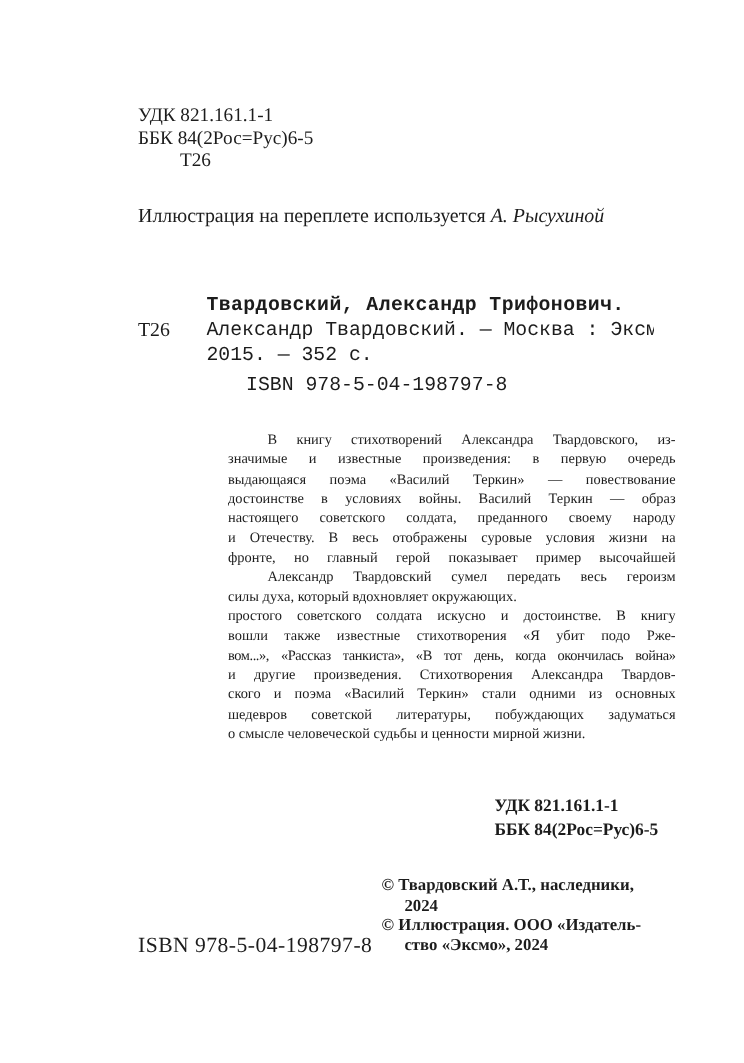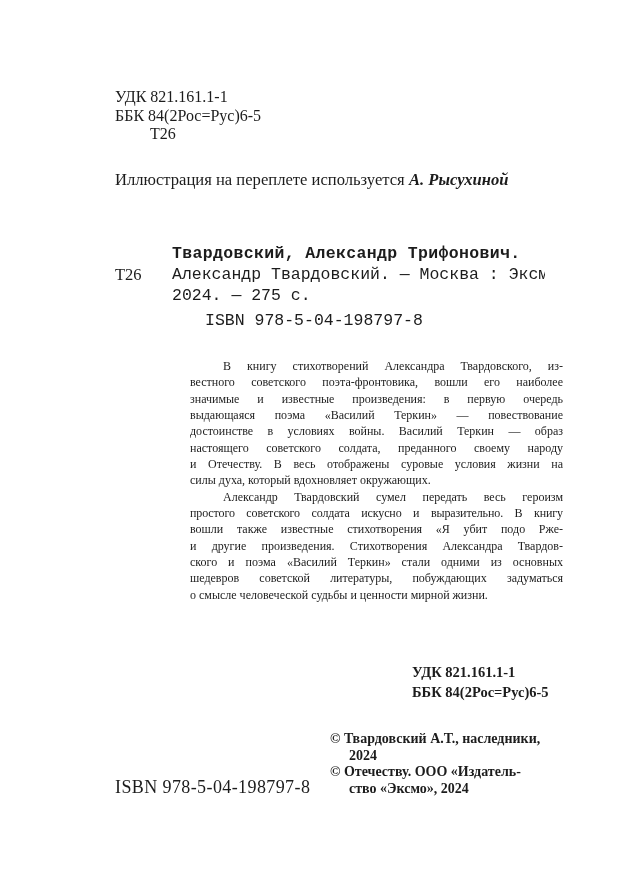--- a/index.html
+++ b/index.html
@@ -13,33 +13,33 @@
   .line { white-space:nowrap; overflow:hidden; }
   .j { text-align:justify; text-align-last:justify; }
   .ind { padding-left:33px; }
   .tight  { letter-spacing:-0.35px; word-spacing:-2.4px; }
   .tight1 { letter-spacing:-0.12px; word-spacing:-0.9px; }
 
   .top-codes { left:115px; top:88px; font-size:16px; line-height:18.5px; }
   .top-codes .code-indent { padding-left:35px; }
 
   .illustration { left:115px; top:170px; font-size:16.6px; }
-  .illustration i { font-style:italic;font-weight:bold; }
+  .illustration i { font-style:italic; }
 
   .biblio { left:115px; top:243px; width:430px; font-size:16.5px; line-height:21px; }
   .biblio .hang-code { position:absolute; left:0; top:21px; }
   .biblio .bib-text { margin-left:57px; width:373px;font-family:Liberation Mono, monospace; }
   .biblio .author { font-weight:bold; letter-spacing:0.35px; }
   .biblio .isbn-small { margin-top:4px; }
 
   .annotation { left:190px; top:358px; width:373px; font-size:12px; line-height:16.35px; }
 
   .bottom-codes { left:412px; top:663px; font-size:14.5px; line-height:19.5px; font-weight:bold; }
 
-  .copyright { left:330px; top:731px; width:236px; font-size:14px; line-height:16.6px; font-weight:bold; }
+  .copyright { left:318px; top:731px; width:236px; font-size:14px; line-height:16.6px; font-weight:bold; }
   .copyright .hang { padding-left:19px; }
 
   .isbn-footer { left:115px; top:777px; font-size:18px; letter-spacing:0.4px; }
 </style>
 </head>
 <body>
 
 <div class="page">
 
   <div class="abs top-codes">
@@ -51,51 +51,52 @@
   <div class="abs illustration line">
     <span>Иллюстрация на переплете используется</span>
     <i>А. Рысухиной</i>
   </div>
 
   <div class="abs biblio">
     <div class="hang-code">Т26</div>
     <div class="bib-text">
       <div class="line author">Твардовский, Александр Трифонович.</div>
       <div class="line j">Александр Твардовский. — Москва : Эксмо,</div>
-      <div class="line">2024. — 275 с.</div>
+      <div class="line">2015. — 352 с.</div>
       <div class="line ind isbn-small">ISBN 978-5-04-198797-8</div>
     </div>
   </div>
 
   <div class="abs annotation">
     <div class="line j ind">В книгу стихотворений Александра Твардовского, из-</div>
-    <div class="line j">вестного советского поэта-фронтовика, вошли его наиболее</div>
     <div class="line j">значимые и известные произведения: в первую очередь</div>
     <div class="line j">выдающаяся поэма «Василий Теркин» — повествование</div>
     <div class="line j">достоинстве в условиях войны. Василий Теркин — образ</div>
     <div class="line j">настоящего советского солдата, преданного своему народу</div>
     <div class="line j">и Отечеству. В весь отображены суровые условия жизни на</div>
+    <div class="line j">фронте, но главный герой показывает пример высочайшей</div>
+    <div class="line j ind">Александр Твардовский сумел передать весь героизм</div>
+
     <div class="line">силы духа, который вдохновляет окружающих.</div>
-
-    <div class="line j ind">Александр Твардовский сумел передать весь героизм</div>
-    <div class="line j tight1">простого советского солдата искусно и выразительно. В книгу</div>
+    <div class="line j tight1">простого советского солдата искусно и достоинстве. В книгу</div>
     <div class="line j">вошли также известные стихотворения «Я убит подо Рже-</div>
+    <div class="line j tight">вом...», «Рассказ танкиста», «В тот день, когда окончилась война»</div>
     <div class="line j">и другие произведения. Стихотворения Александра Твардов-</div>
     <div class="line j">ского и поэма «Василий Теркин» стали одними из основных</div>
     <div class="line j">шедевров советской литературы, побуждающих задуматься</div>
     <div class="line">о смысле человеческой судьбы и ценности мирной жизни.</div>
   </div>
 
   <div class="abs bottom-codes">
     <div class="line">УДК 821.161.1-1</div>
     <div class="line">ББК 84(2Рос=Рус)6-5</div>
   </div>
 
   <div class="abs copyright">
     <div class="line">© Твардовский А.Т., наследники,</div>
     <div class="line hang">2024</div>
-    <div class="line">© Отечеству. ООО «Издатель-</div>
+    <div class="line">© Иллюстрация. ООО «Издатель-</div>
     <div class="line hang">ство «Эксмо», 2024</div>
   </div>
 
   <div class="abs isbn-footer line">ISBN 978-5-04-198797-8</div>
 
 </div>
 
 </body></html>

